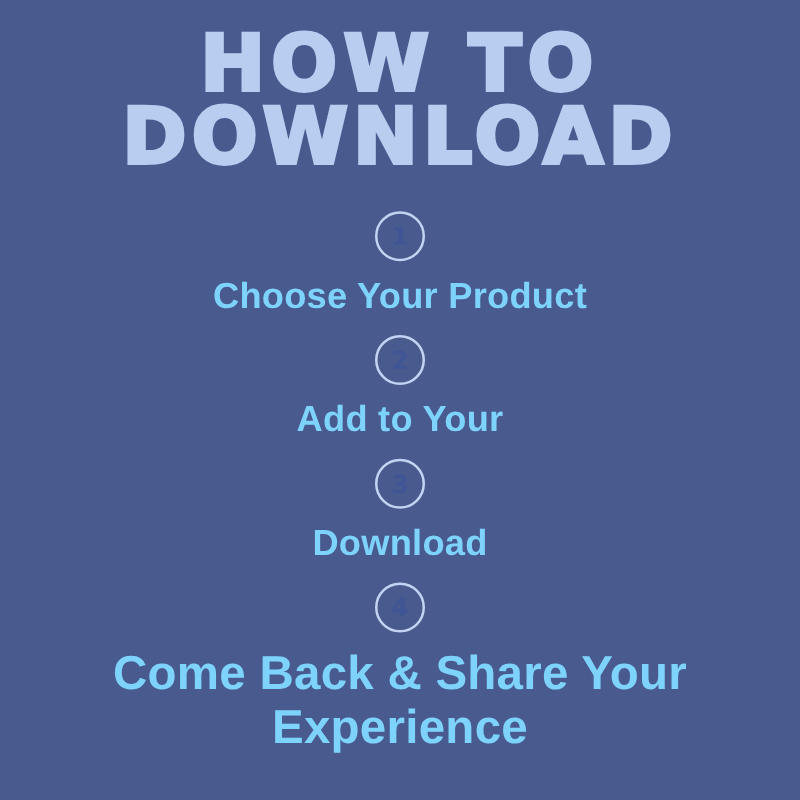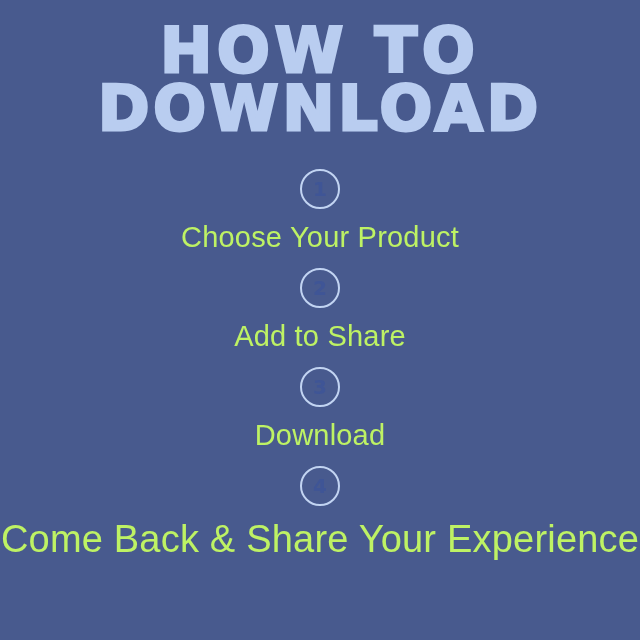--- a/index.html
+++ b/index.html
@@ -64,23 +64,23 @@
     justify-content: center;
     color: #3f5596;
     font-family: "DejaVu Sans", sans-serif;
     font-weight: 700;
     font-size: 20px;
     background: transparent;
     box-sizing: border-box;
   }
   .step-label {
     margin-top: 12px;
-    color: #bef264;
+    color: #7dd3fc;
     font-size: 29px;
-    font-weight: 400;
+    font-weight: 700;
     letter-spacing: 0.2px;
     text-align: center;
   }
   .step:nth-child(1) .step-label { font-size: 29px; }
   .step:nth-child(4) .step-label { font-size: 38px; }
 </style>
 </head>
 <body>
 
 <div class="poster">
@@ -96,21 +96,21 @@
       <div class="badge">
         <span>1</span>
       </div>
       <div class="step-label">Choose Your Product</div>
     </div>
 
     <div class="step">
       <div class="badge">
         <span>2</span>
       </div>
-      <div class="step-label">Add to Share</div>
+      <div class="step-label">Add to Your</div>
     </div>
 
     <div class="step">
       <div class="badge">
         <span>3</span>
       </div>
       <div class="step-label">Download</div>
     </div>
 
     <div class="step">

